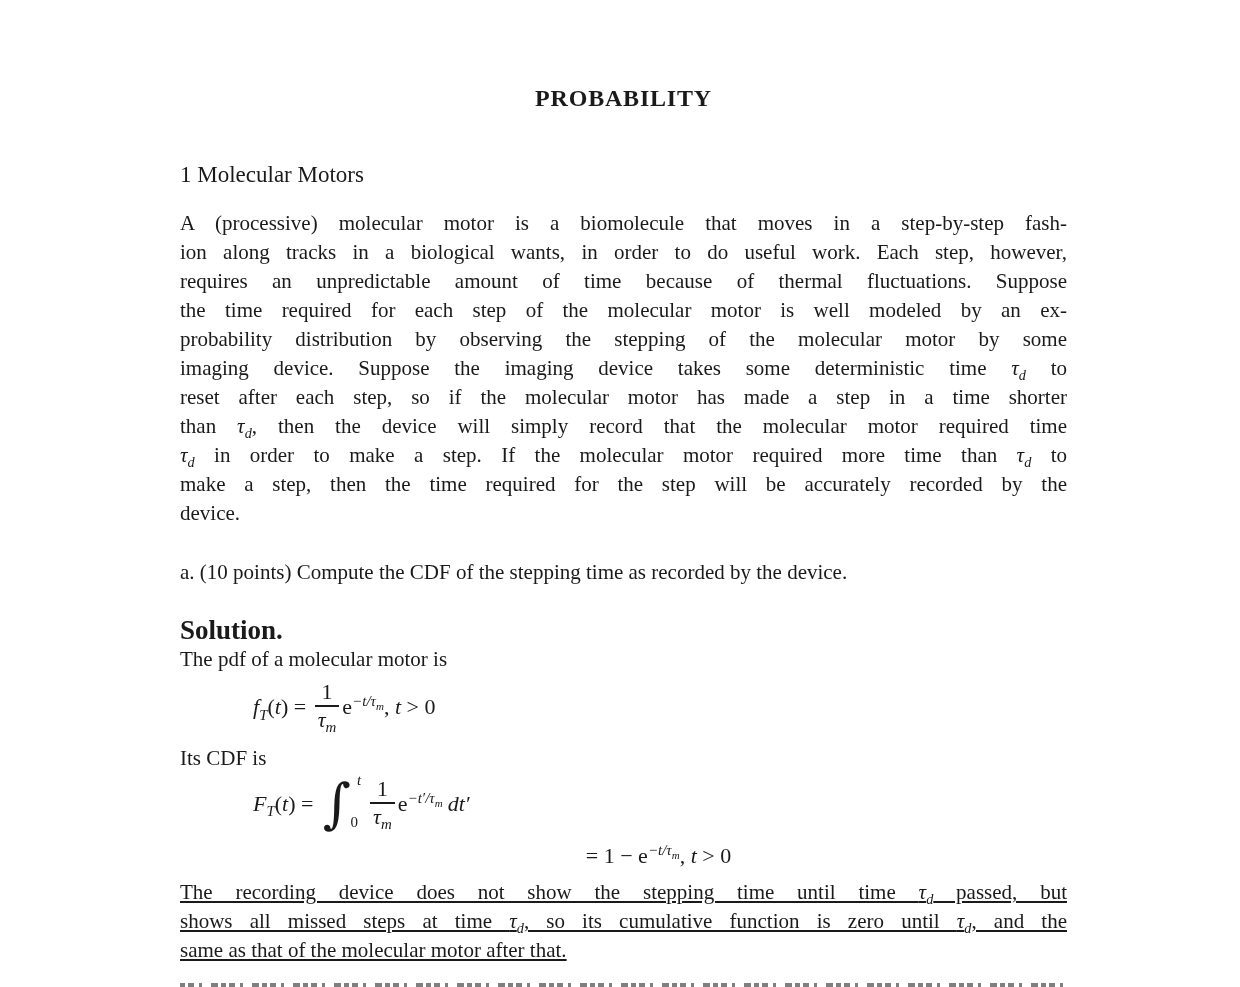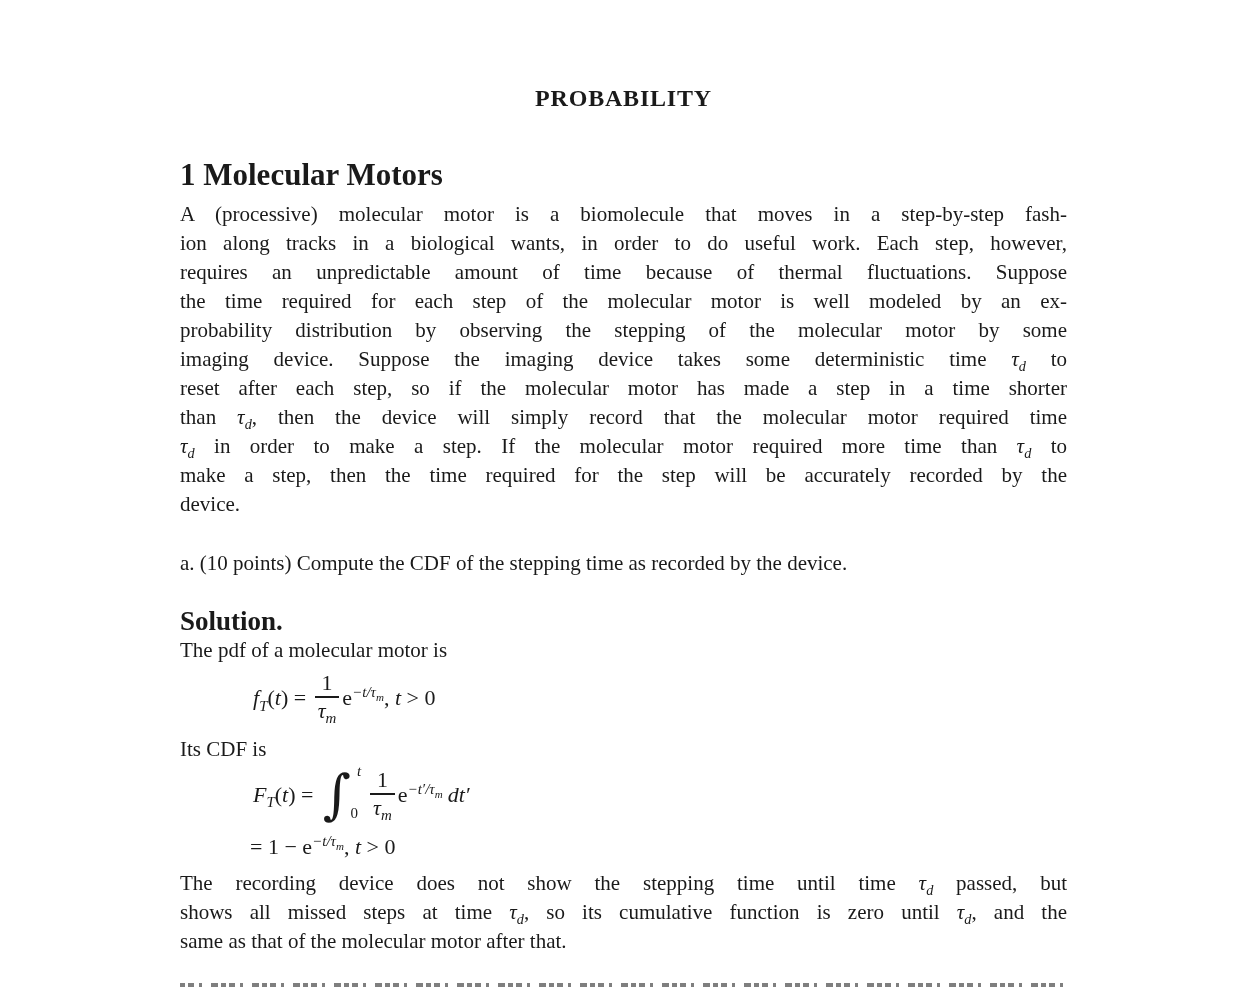--- a/index.html
+++ b/index.html
@@ -14,45 +14,45 @@
   .page { position: absolute; left: 180px; top: 8px; width: 887px; }
 
   h1.title {
     margin: 76px 0 0 0;
     font-size: 24px; line-height: 29px;
     font-weight: bold; text-align: center;
     letter-spacing: 0.8px;
   }
   h2.section {
     margin: 47px 0 0 0;
-    font-size: 31px; line-height: 29px; font-weight: bold;
+    font-size: 23px; line-height: 29px; font-weight: normal;
   }
-  .body-par { margin-top: 11px; font-size: 21px; }
+  .body-par { margin-top: 20px; font-size: 21px; }
   .tline { line-height: 29px; height: 29px; overflow: hidden; }
   .tline.just { text-align: justify; }
   .tline.just::after { content: ""; display: inline-block; width: 100%; height: 0; vertical-align: top; }
 
   .qpar { margin-top: 30px; font-size: 21px; }
 
   h3.solution {
     margin: 29px 0 0 0;
     font-size: 27px; line-height: 29px; font-weight: bold;
   }
   .intro { font-size: 21px; line-height: 29px; height: 29px; }
 
-  .closing { margin-top: 8px; font-size: 21px; }
+  .closing { margin-top: 8px; font-size: 21px; text-decoration: underline; }
 
   
   .mvar { font-style: italic; }
   .up { font-style: normal; }
   sub.msub { font-size: 0.68em; line-height: 0; font-style: italic; }
   .equation { font-size: 22px; white-space: nowrap; }
   .eq-pdf { margin: 8px 0 8px 73px; }
   .eq-int { margin: 4px 0 6px 73px; }
-  .eq-res { margin: 0 0 6px 70px; font-size: 22px; line-height: 29px; }
+  .eq-res { margin: 0 0 6px 70px; font-size: 22px; line-height: 29px; text-align: center; }
   .frac {
     display: inline-block; vertical-align: middle;
     text-align: center; margin: 0 3px; position: relative; top: -3px;
   }
   .frac .num, .frac .den { display: block; line-height: 1.2; padding: 0 3px; }
   .fbar { display: block; height: 1.4px; background: #1a1a1a; }
   sup.msup { font-size: 15px; line-height: 0; font-style: italic; }
   sup.msup sub.msubsub { font-size: 11px; line-height: 0; }
   .int-wrap {
     display: inline-block; position: relative; vertical-align: middle;

